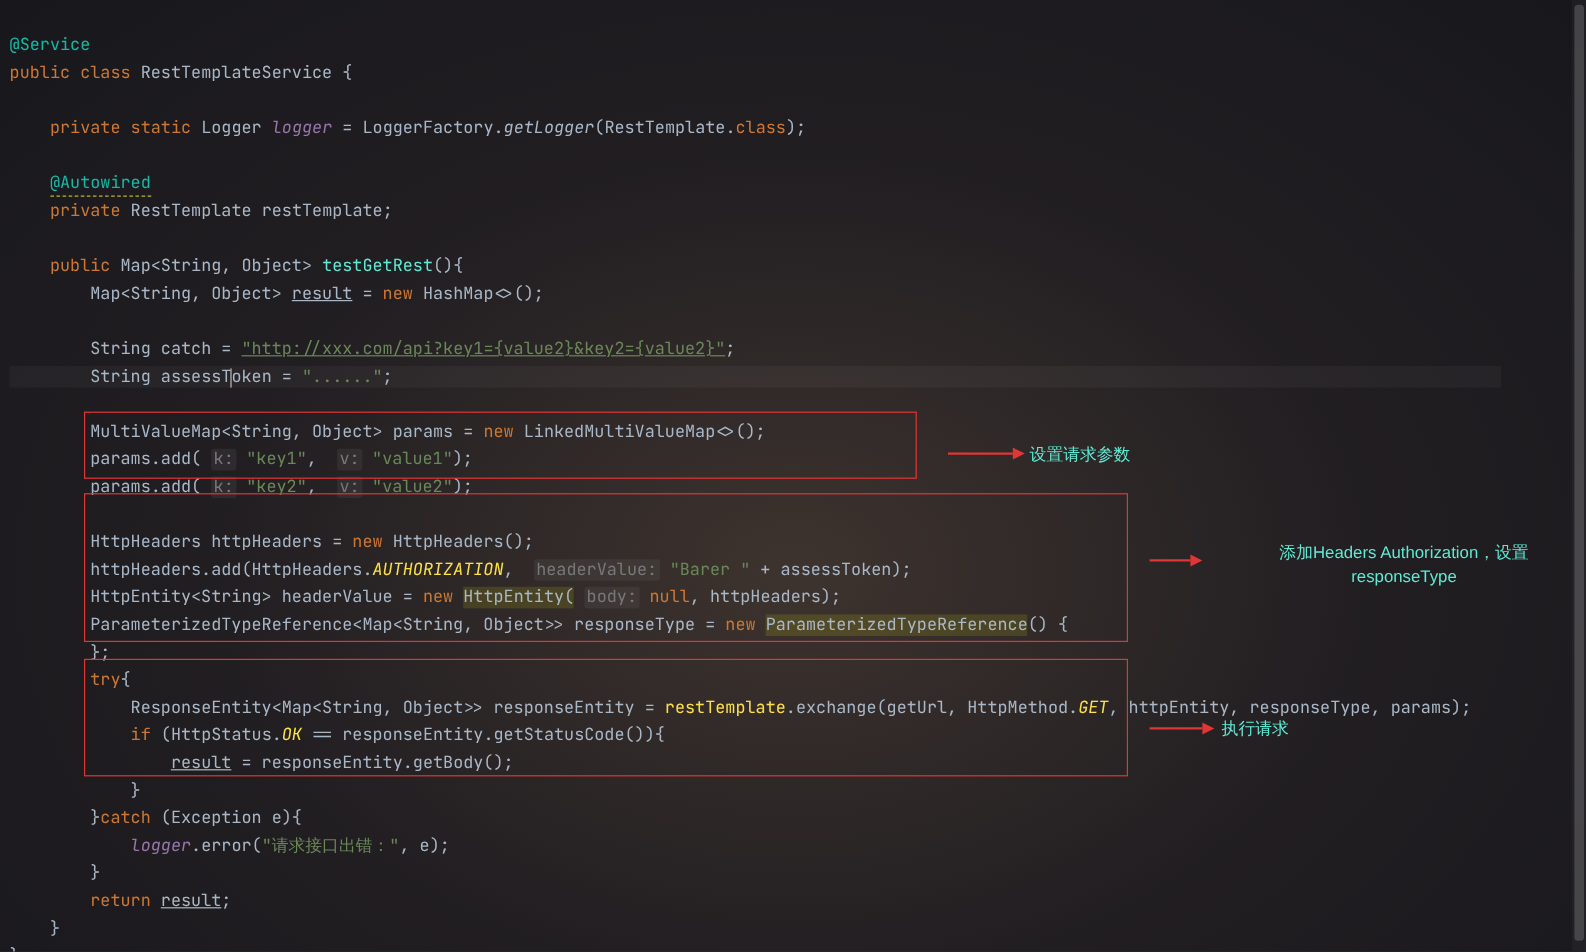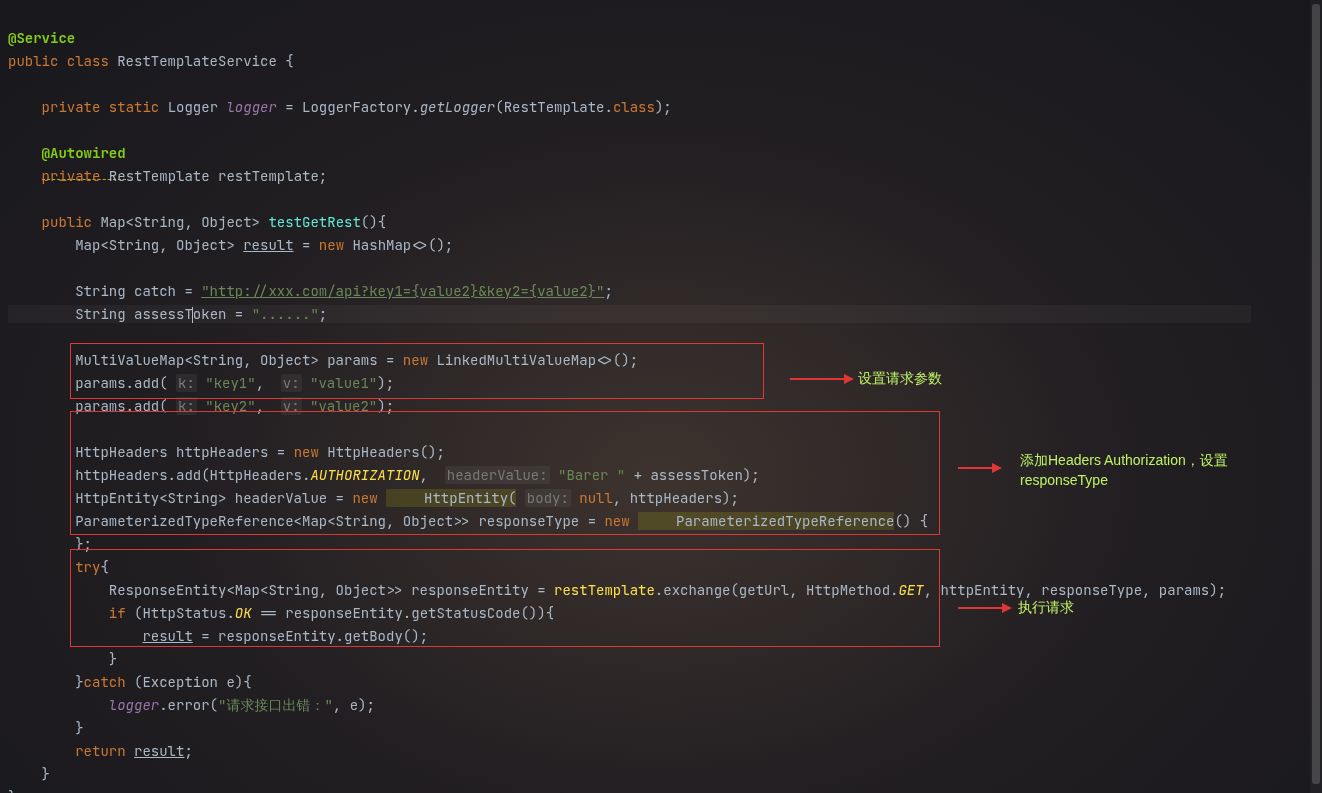--- a/index.html
+++ b/index.html
@@ -15,30 +15,30 @@
     height: 793px;
     overflow: hidden;
     position: relative;
   }
   .code-area {
     padding: 4px 0 0 8px;
     white-space: pre;
     position: relative;
   }
   .kw { color: #cc7832; }          
-  .ann { color: #84cc16; font-weight: bold; }         
+  .ann { color: #14b8a6; }         
   .str { color: #6a8759; }        
   .method { color: #5eead4; }      
   .static-italic { color: #9876aa; font-style: italic; }
   .italic { font-style: italic; }
   .param-hint { color: #787878; background: rgba(120,120,120,0.15); padding:0 2px; border-radius:2px;}
   .url { color: #6a8759; text-decoration: underline; }
   .underline { text-decoration: underline; }
   .const { color: #fde047; font-style: italic; }
-  .hl-usage { background: rgba(255,255,0,0.12); padding-left: 38px; }
+  .hl-usage { background: rgba(255,255,0,0.12); }
   .cursor-line { background: rgba(255,255,255,0.04); }
   .caret {
     display:inline-block;
     width:1px; height:16px;
     background:#bbbbbb;
     vertical-align: text-bottom;
     margin-left:-1px;
   }
   .scrollbar-right {
     position:absolute;
@@ -51,32 +51,33 @@
     background: rgba(180,180,180,0.25);
     border-radius:3px;
   }
   .box {
     position:absolute;
     border:1px solid #e03636;
     pointer-events:none;
   }
   .anno {
     position:absolute;
-    color:#bef264;
+    color:#5eead4;
     font-family: "Microsoft YaHei", sans-serif;
     font-size:14px;
     line-height:20px;
     pointer-events:none;
+    text-align:center;
   }
   .arrow {
     position:absolute;
     pointer-events:none;
   }
   .arrow svg { overflow: visible; }
-  .wavy { border-bottom: 1px dashed #bbb529; padding-bottom:17px;}
+  .wavy { border-bottom: 1px dashed #bbb529; padding-bottom:1px;}
 </style>
 </head>
 <body>
 
 <div class="code-area">
 <span class="ann">@Service</span>
 <span class="kw">public</span> <span class="kw">class</span> <span>RestTemplateService</span> {
 
     <span class="kw">private</span> <span class="kw">static</span> <span>Logger</span> <span class="static-italic">logger</span><span> = </span><span>LoggerFactory</span><span>.</span><span class="italic">getLogger</span>(<span>RestTemplate</span>.<span class="kw">class</span>);
 

